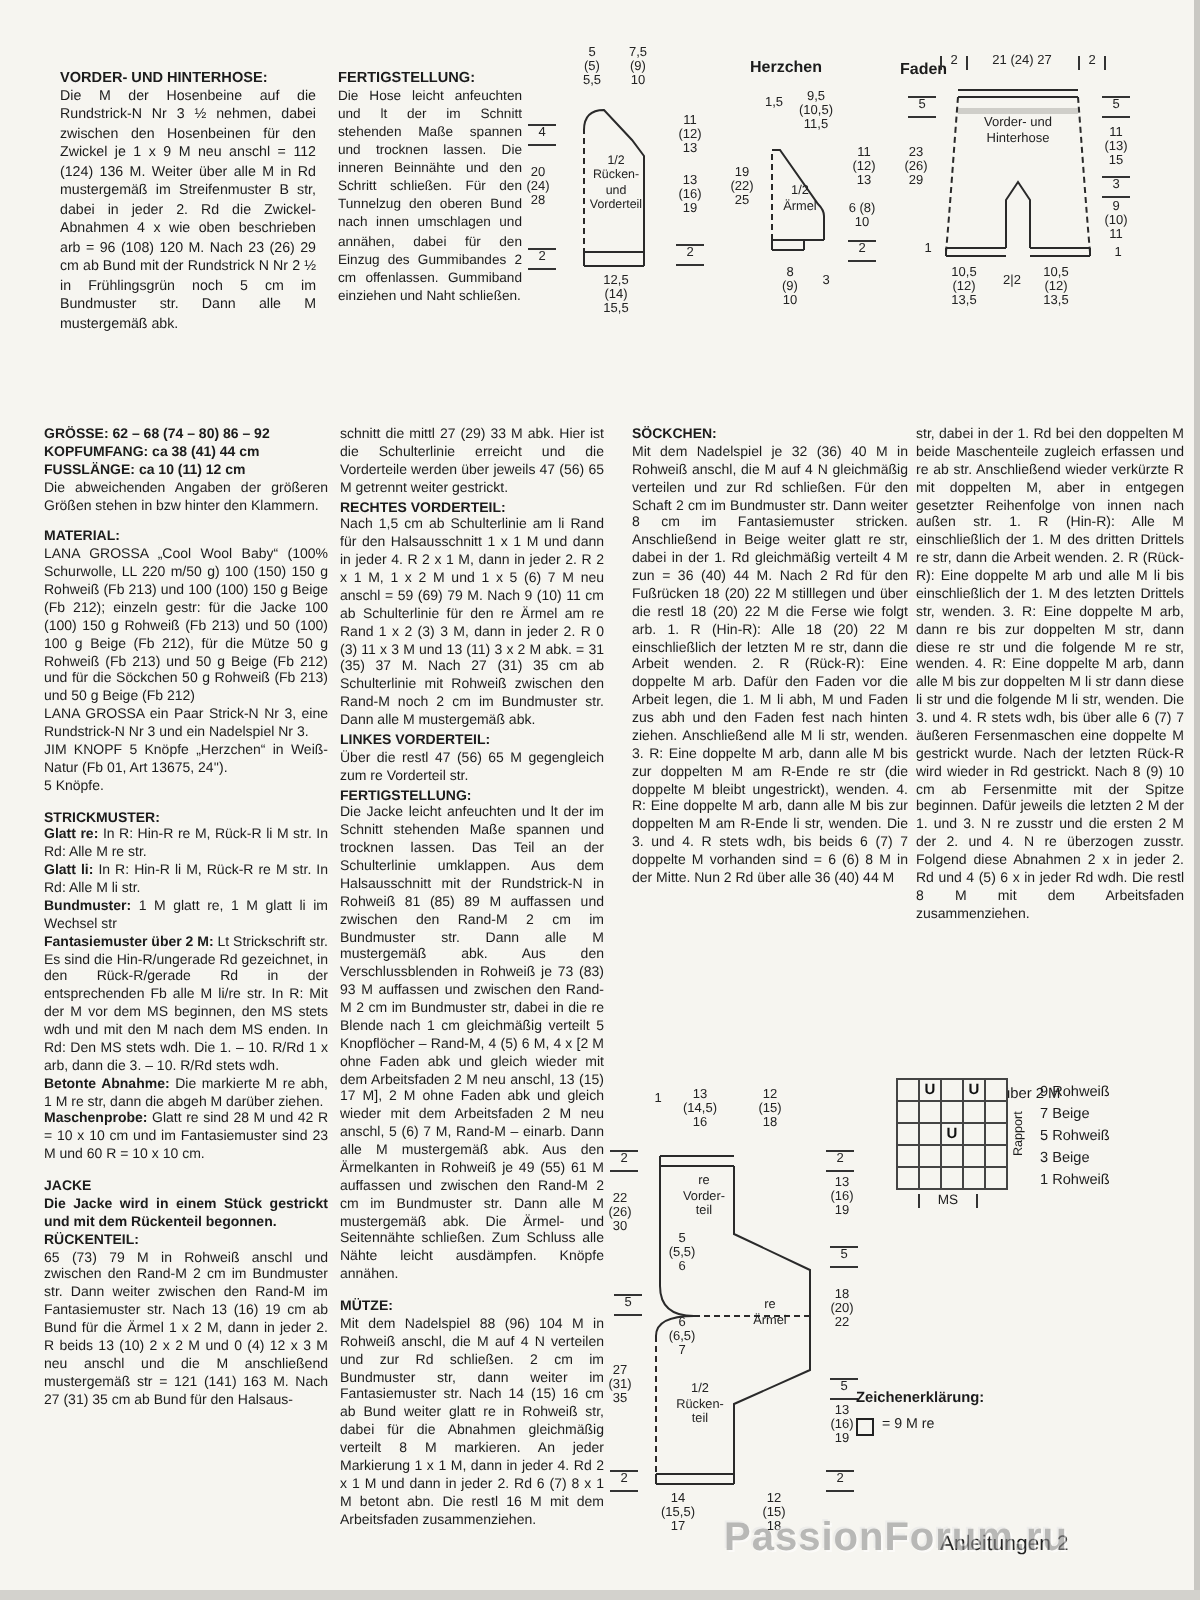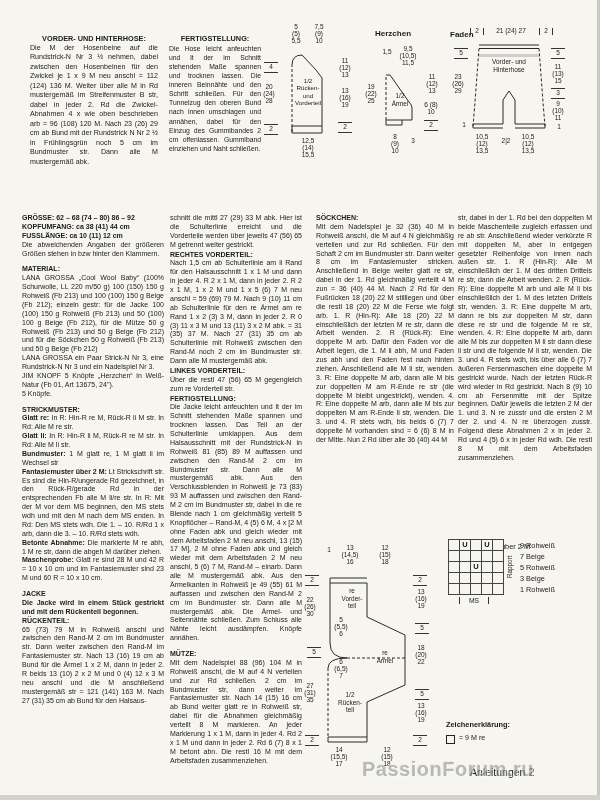--- a/index.html
+++ b/index.html
@@ -1,20 +1,20 @@
 <!DOCTYPE html>
 <html><head>
 <meta charset="utf-8">
 <style>
   html,body{margin:0;padding:0;background:#d9d8d3;}
   .page{position:relative;width:600px;height:800px;background:#f6f5f0;overflow:hidden;
         font-family:"Liberation Sans",sans-serif;color:#1b1b1b;}
   
   .tcol{position:absolute;top:34px;font-size:7.1px;line-height:1.34;text-align:justify;}
-  .tcol .h{font-weight:bold;font-size:7.3px;text-align:center;}
+  .tcol .h{font-weight:bold;font-size:7.3px;text-align:left;}
   
   .schem{position:absolute;}
   .m{position:absolute;font-size:6.5px;line-height:1.04;text-align:center;white-space:pre-line;color:#222;}
   .m.ln{border-top:1px solid #333;border-bottom:1px solid #333;padding:1px 0;}
   .m.vln{border-left:1px solid #333;border-right:1px solid #333;padding:0 2px;}
   .dlabel{position:absolute;font-size:6.4px;line-height:1.18;text-align:center;white-space:pre-line;color:#222;}
   .dtitle{position:absolute;font-size:8px;font-weight:bold;}
   svg.shape{position:absolute;overflow:visible;}
   svg.shape path, svg.shape line{stroke:#2a2a2a;stroke-width:1;fill:none;}
   svg.shape .dash{stroke-dasharray:3,2;}
@@ -319,21 +319,21 @@
       </div>
     <div class="rapport" style="left:60px;top:13px;height:55px;">Rapport</div>
     <div class="rowlabels" style="left:74px;top:14px;">9 Rohweiß
 7 Beige
 5 Rohweiß
 3 Beige
 1 Rohweiß</div>
     <div class="ms" style="left:13px;top:71px;width:28px;">MS</div>
   </div>
 
-  <div class="legend" style="left:446px;top:694px;width:150px;margin-top:26px;">
+  <div class="legend" style="left:428px;top:694px;width:150px;">
     <div class="h">Zeichenerklärung:</div>
     <div class="lrow">
       <span class="sym"></span>
       <span>= 9 M re</span>
     </div>
   </div>
 
   <div class="pageno" style="left:470px;top:766px;">Anleitungen 2</div>
   <div class="wm" style="left:362px;top:758px;">PassionForum.ru</div>
 

